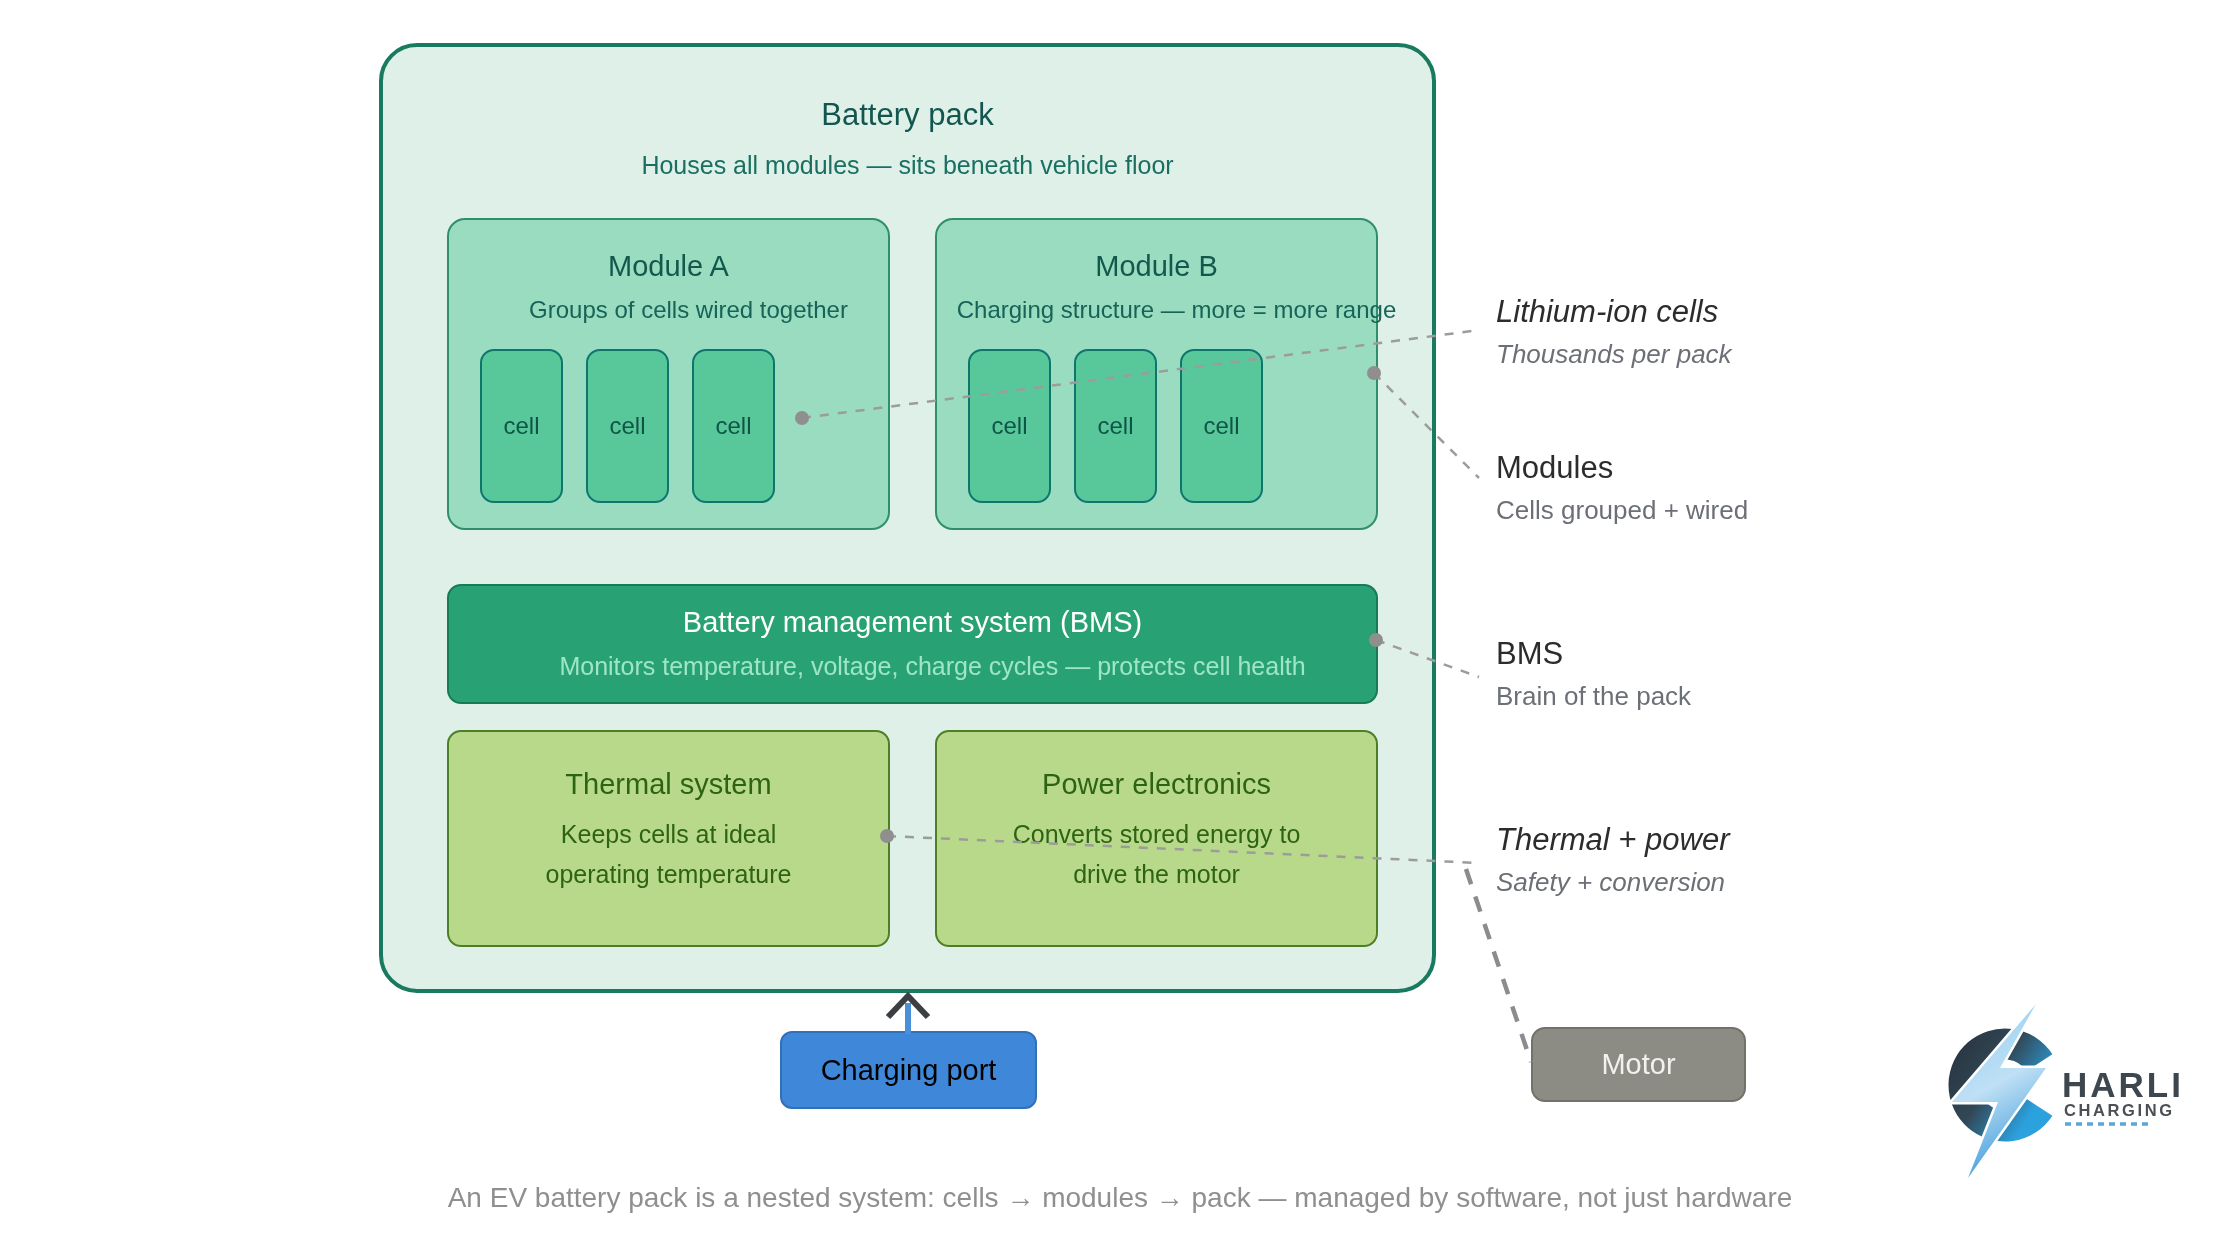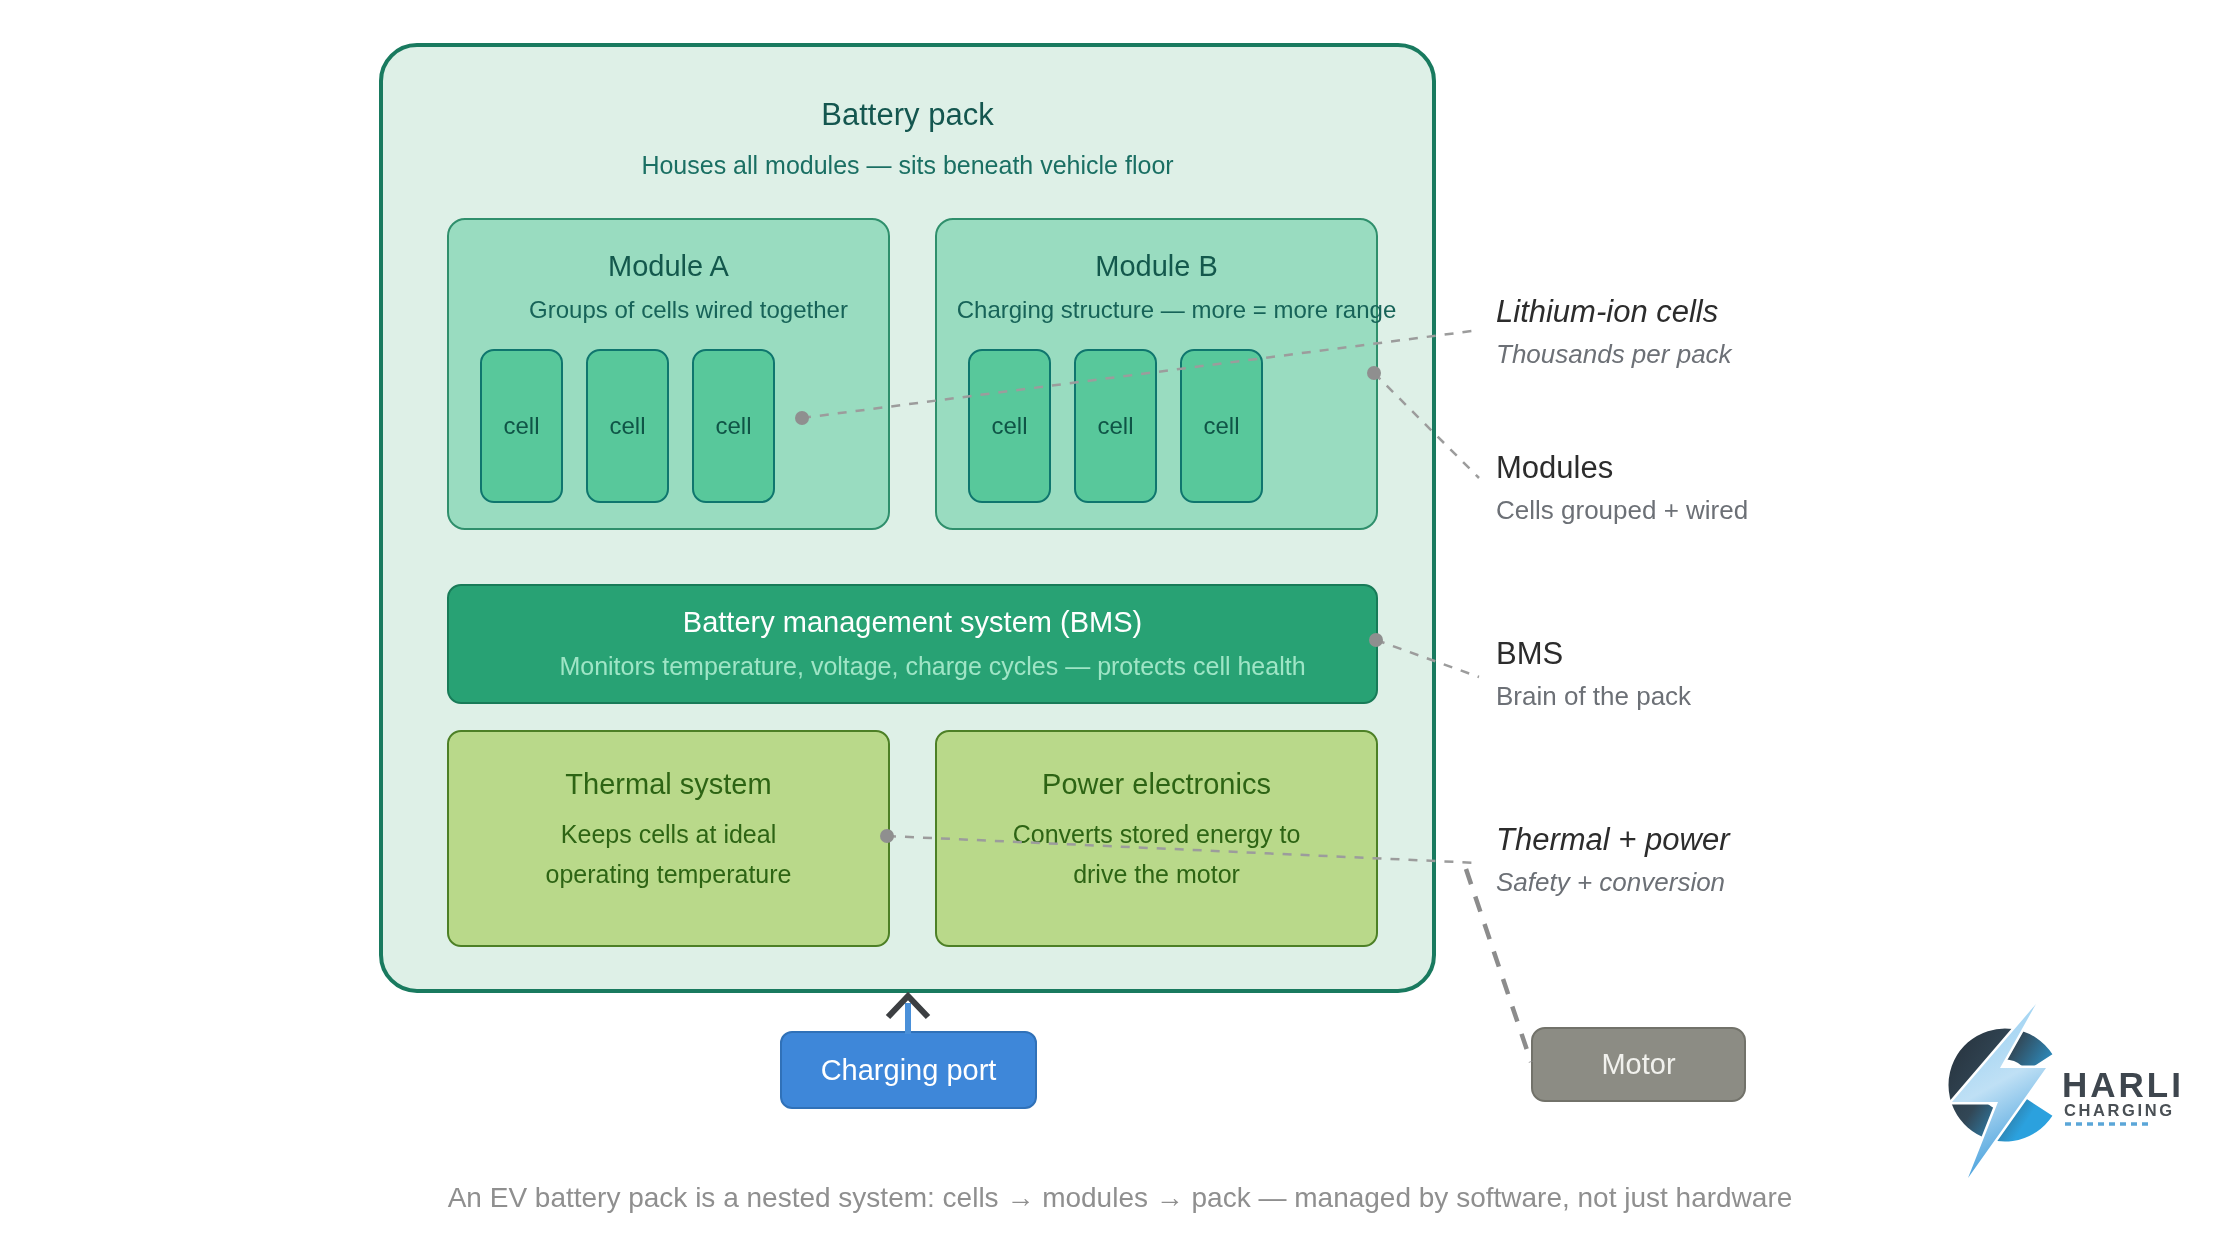--- a/index.html
+++ b/index.html
@@ -37,21 +37,21 @@
   
   .system{position:absolute;top:683px;width:443px;height:217px;background:#b9d98a;
     border:2px solid #4d8026;border-radius:14px;box-sizing:border-box;color:#2d6414;}
   .thermal{left:64px;} .power{left:552px;}
   .system-title{position:absolute;top:36px;font-size:29px;}
   .system-body{position:absolute;top:82px;font-size:25px;line-height:1.6;padding:0 64px;}
 
   
   .charging{position:absolute;left:780px;top:1031px;width:257px;height:78px;background:#3e87d9;
     border:2px solid #3071b8;border-radius:12px;box-sizing:border-box;
-    display:flex;align-items:center;justify-content:center;font-size:29px;color:#ffffff;}
+    display:flex;align-items:center;justify-content:center;font-size:29px;color:#000000;}
   .motor{position:absolute;left:1531px;top:1027px;width:215px;height:75px;background:#8c8c84;
     border:2px solid #72726a;border-radius:14px;box-sizing:border-box;
     display:flex;align-items:center;justify-content:center;font-size:29px;color:#f1f1ed;}
 
   
   .ann{position:absolute;left:1496px;}
   .ann-title{font-size:31px;color:#2c2c2c;line-height:1;}
   .ann-sub{font-size:26px;color:#6c7076;margin-top:14px;line-height:1;}
   .ann1{top:296px;font-style:italic;} .ann2{top:452px;} .ann3{top:638px;} .ann4{top:824px;font-style:italic;}
 

